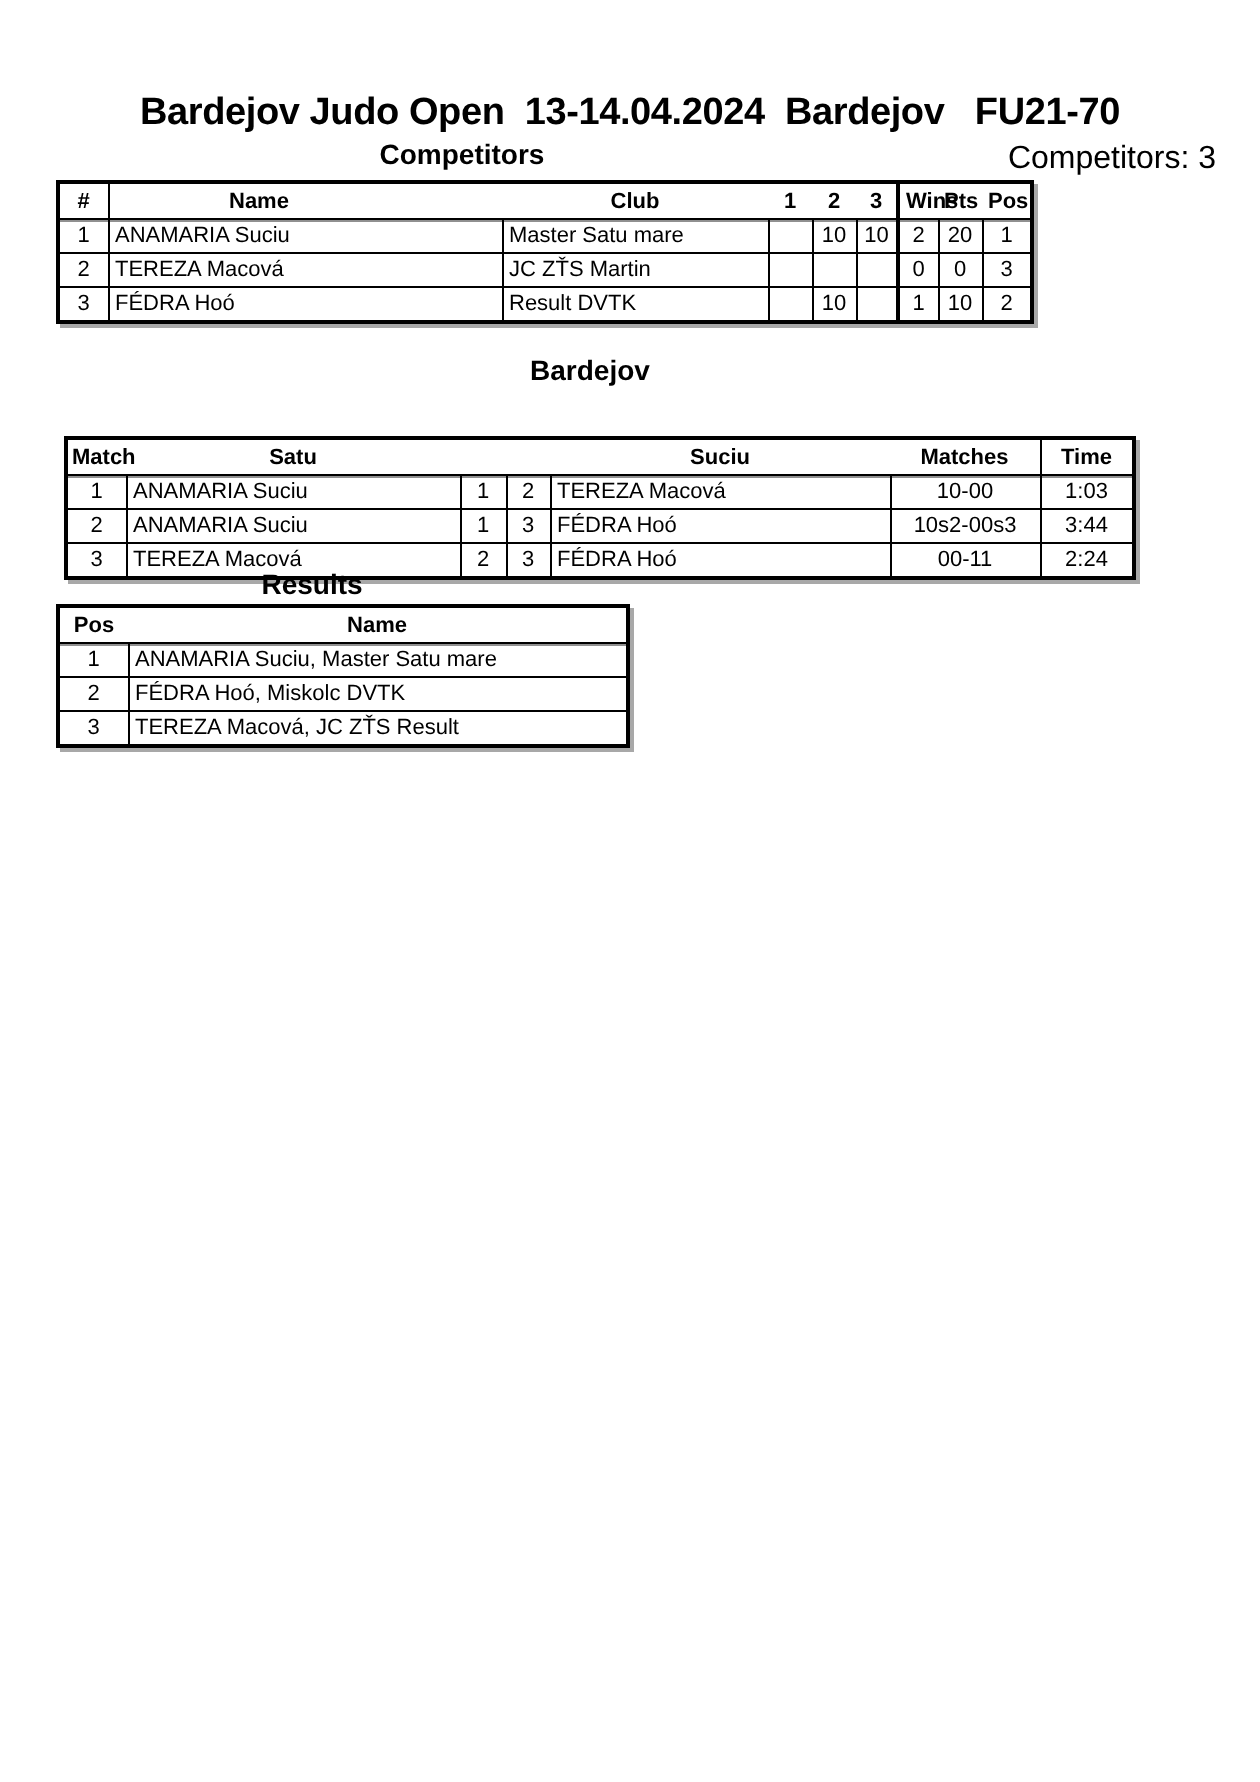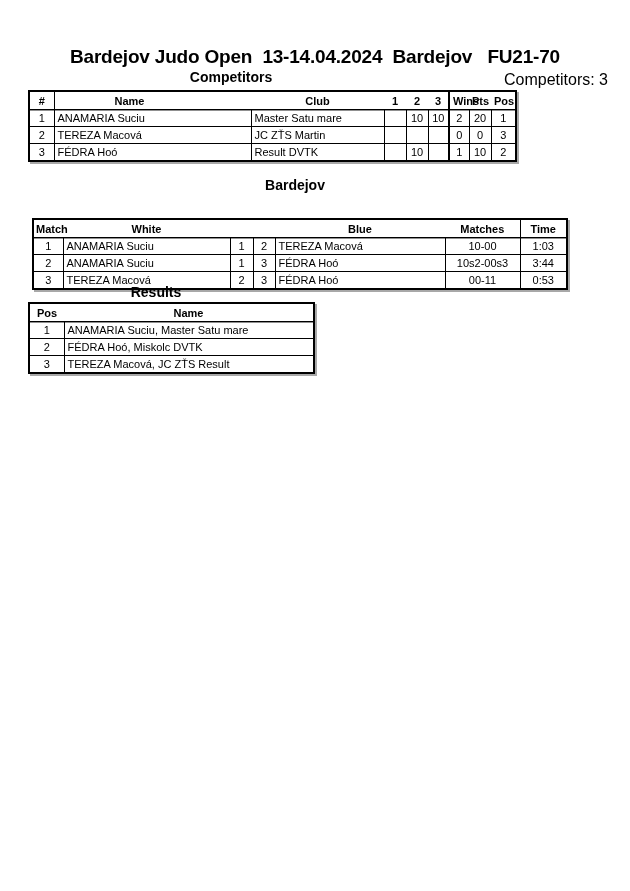--- a/index.html
+++ b/index.html
@@ -126,24 +126,24 @@
         <col style="width:167px">
         <col style="width:23px">
       <col style="width:22px">
         <col style="width:170px">
         <col style="width:75px">
       <col style="width:47px">
     </colgroup>
     <thead>
       <tr>
         <th class="h-match">Match</th>
-        <th class="tc">White</th>
+        <th class="tc">Satu</th>
         <th></th>
         <th></th>
-        <th class="tc">Blue</th>
+        <th class="tc">Suciu</th>
         <th class="tc">Matches</th>
         <th class="tc h-time">Time</th>
       </tr>
     </thead>
     <tbody>
       <tr>
         <td class="tc">1</td>
         <td class="tl">ANAMARIA Suciu</td>
         <td class="tc">1</td>
         <td class="tc">2</td>
@@ -160,21 +160,21 @@
         <td class="tc">10s2-00s3</td>
         <td class="tc">3:44</td>
       </tr>
       <tr>
         <td class="tc">3</td>
         <td class="tl">TEREZA Macová</td>
         <td class="tc">2</td>
         <td class="tc">3</td>
         <td class="tl">FÉDRA Hoó</td>
         <td class="tc">00-11</td>
-        <td class="tc">0:53</td>
+        <td class="tc">2:24</td>
       </tr>
     </tbody>
   </table>
 
   <div class="section-title st-results">Results</div>
 
   <table class="tbl res">
     <colgroup>
       <col style="width:35px">
         <col style="width:250px">

